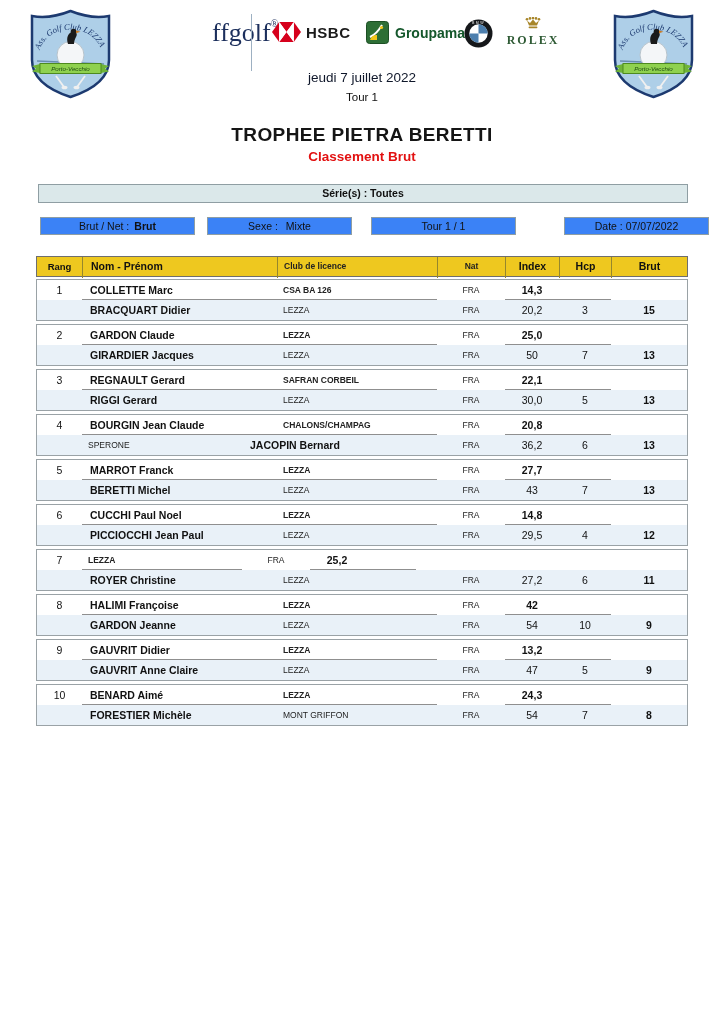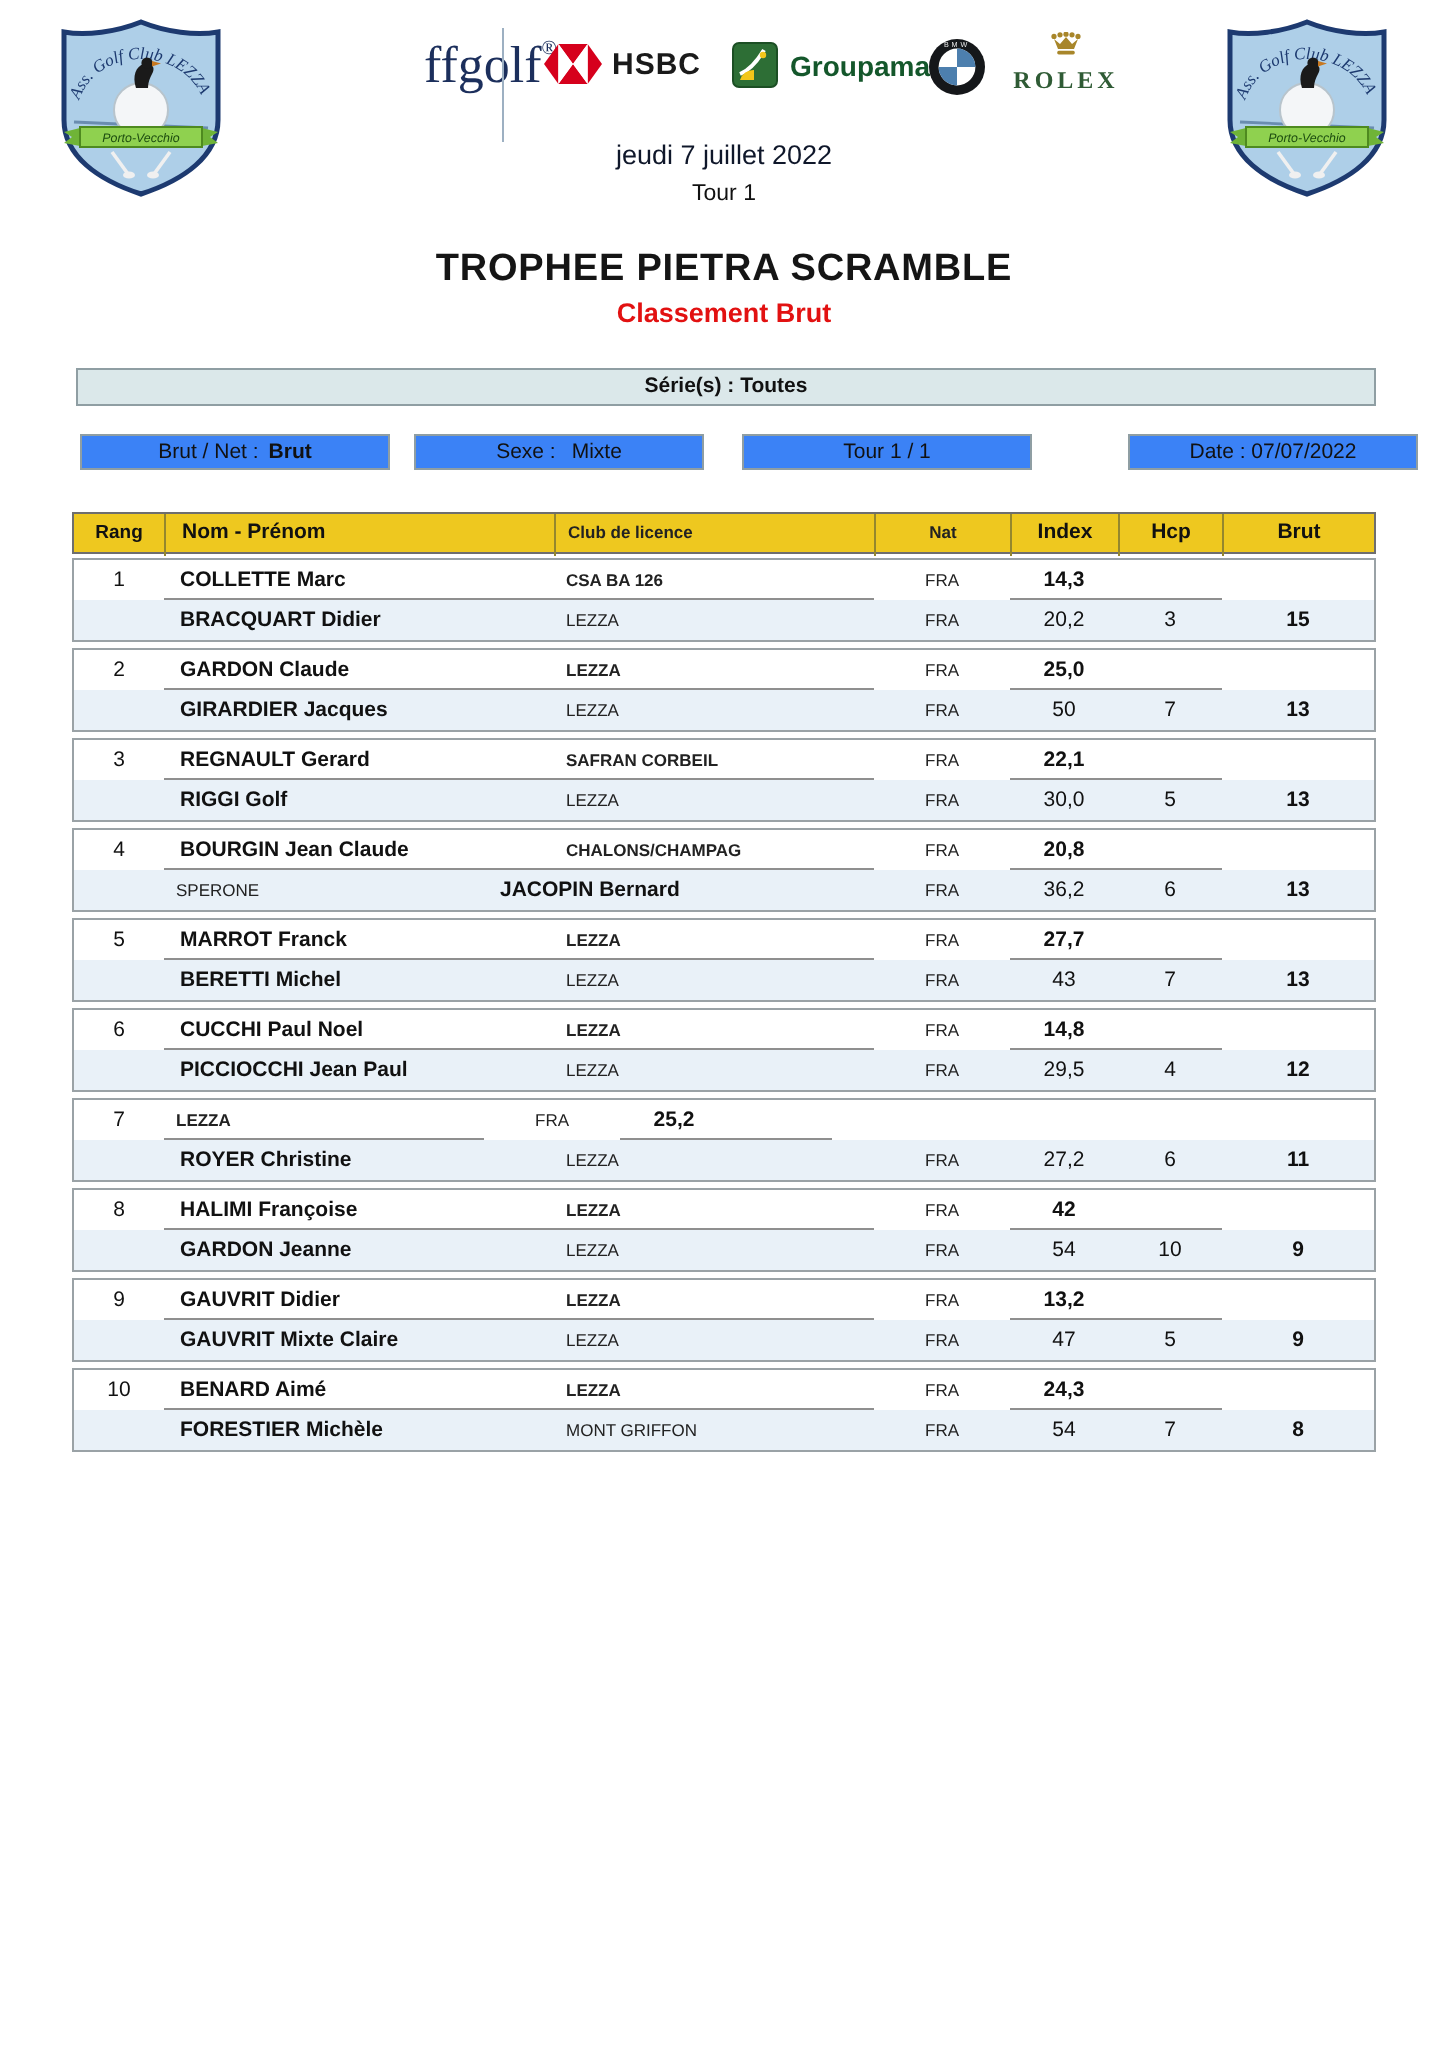--- a/index.html
+++ b/index.html
@@ -150,21 +150,21 @@
       <circle cx="14" cy="2.2" r="1.3" fill="#a8862a"></circle>
       <path d="M2,3.5 L4,8.5 L12,8.5 L14,3.5 L11,6 L8,2.5 L5,6 Z" fill="#a8862a"></path>
       <rect x="3.6" y="9.4" width="8.8" height="1.8" rx="0.8" fill="#a8862a"></rect>
     </svg>
     <div class="rolex-txt">ROLEX</div>
   </div>
 
   <div class="abs center-line date-line" style="top:70px;">jeudi 7 juillet 2022</div>
   <div class="abs center-line tour-line" style="top:91px;">Tour 1</div>
 
-  <div class="abs center-line main-title" style="top:124px;">TROPHEE PIETRA SCRAMBLE</div>
+  <div class="abs center-line main-title" style="top:124px;">TROPHEE PIETRA BERETTI</div>
   <div class="abs center-line sub-title" style="top:149px;">Classement Brut</div>
 
   <div class="abs series-bar">Série(s) : Toutes</div>
 
   <div class="abs fbox f1" style="left:40px;width:153px;">
     <span>Brut / Net :</span><span class="v">Brut</span>
   </div>
   <div class="abs fbox f2" style="left:207px;width:143px;">
     <span>Sexe :</span><span class="v">Mixte</span>
   </div>
@@ -231,21 +231,21 @@
             <div class="cell c0">3</div>
             <div class="cell c1 u">REGNAULT Gerard</div>
             <div class="cell c2 u">SAFRAN CORBEIL</div>
             <div class="cell c3">FRA</div>
             <div class="cell c4 u">22,1</div>
             <div class="cell c5 u"></div>
             <div class="cell c6"></div>
           </div>
           <div class="t-row t-row-alt">
             <div class="cell c0"></div>
-            <div class="cell c1">RIGGI Golf</div>
+            <div class="cell c1">RIGGI Gerard</div>
             <div class="cell c2">LEZZA</div>
             <div class="cell c3">FRA</div>
             <div class="cell c4">30,0</div>
             <div class="cell c5">5</div>
             <div class="cell c6 bold">13</div>
           </div>
         </div>
         <div class="team-block">
           <div class="t-row">
             <div class="cell c0">4</div>
@@ -350,21 +350,21 @@
             <div class="cell c0">9</div>
             <div class="cell c1 u">GAUVRIT Didier</div>
             <div class="cell c2 u">LEZZA</div>
             <div class="cell c3">FRA</div>
             <div class="cell c4 u">13,2</div>
             <div class="cell c5 u"></div>
             <div class="cell c6"></div>
           </div>
           <div class="t-row t-row-alt">
             <div class="cell c0"></div>
-            <div class="cell c1">GAUVRIT Mixte Claire</div>
+            <div class="cell c1">GAUVRIT Anne Claire</div>
             <div class="cell c2">LEZZA</div>
             <div class="cell c3">FRA</div>
             <div class="cell c4">47</div>
             <div class="cell c5">5</div>
             <div class="cell c6 bold">9</div>
           </div>
         </div>
         <div class="team-block">
           <div class="t-row">
             <div class="cell c0">10</div>

